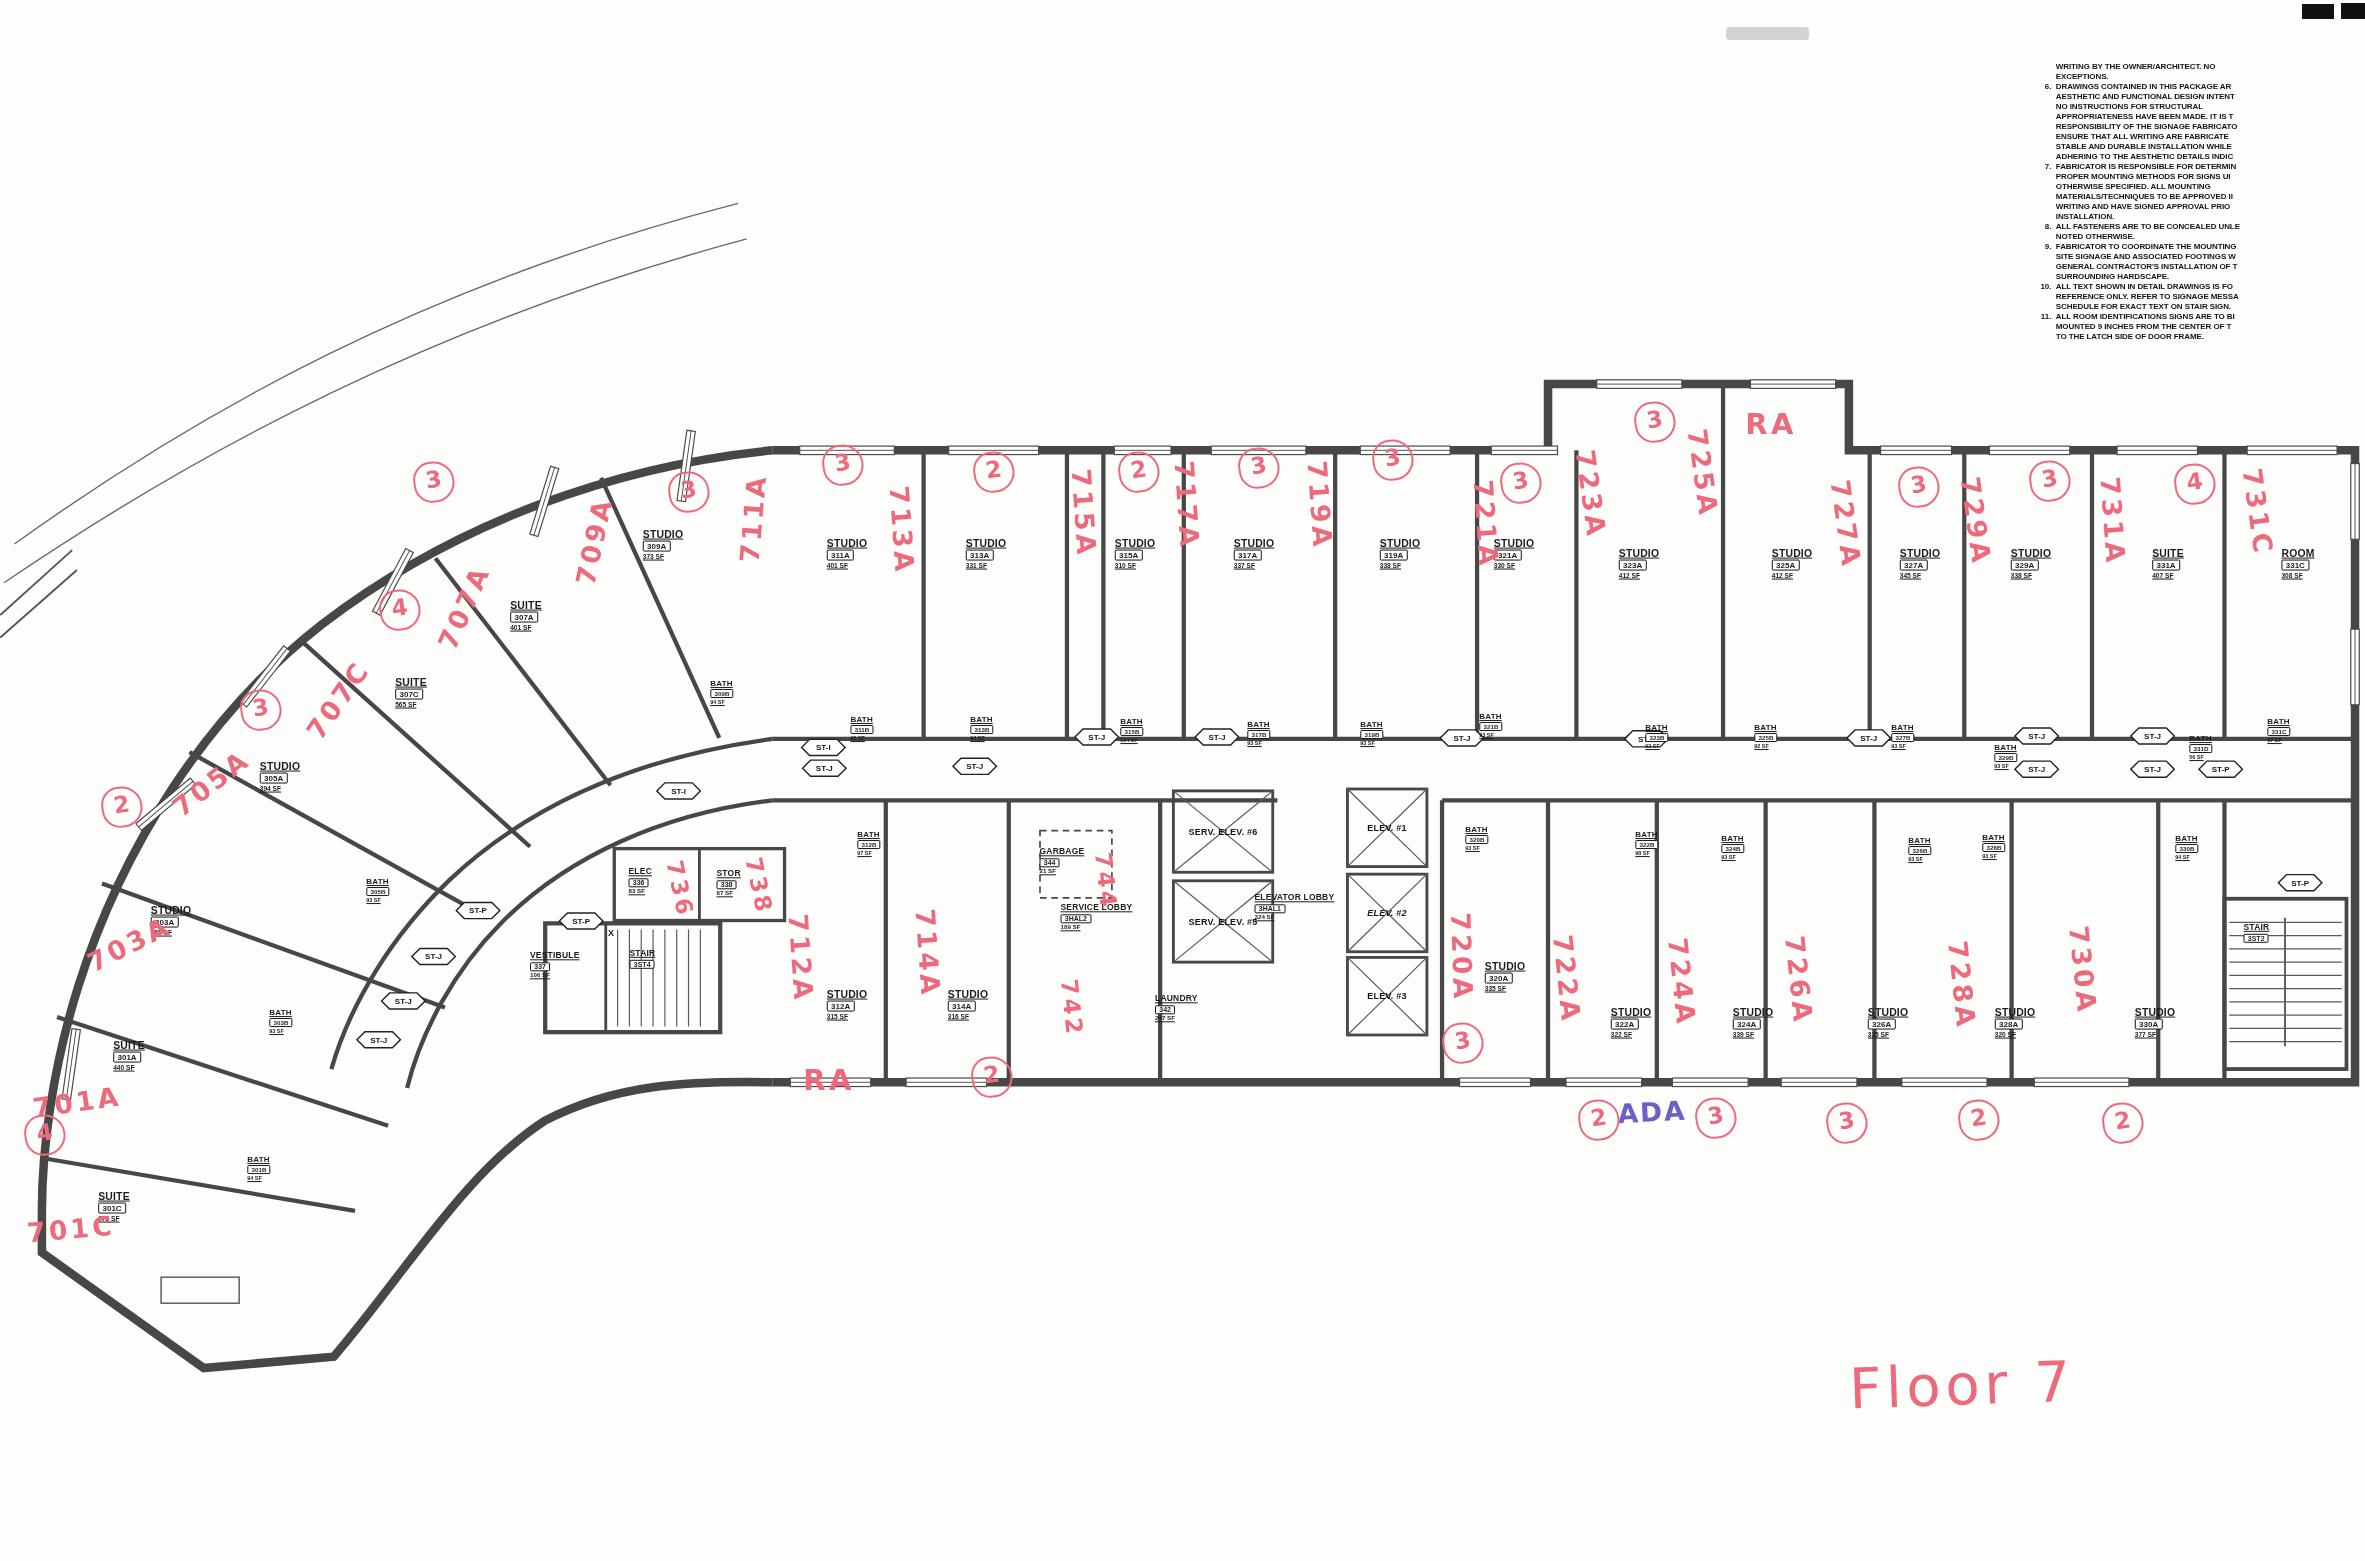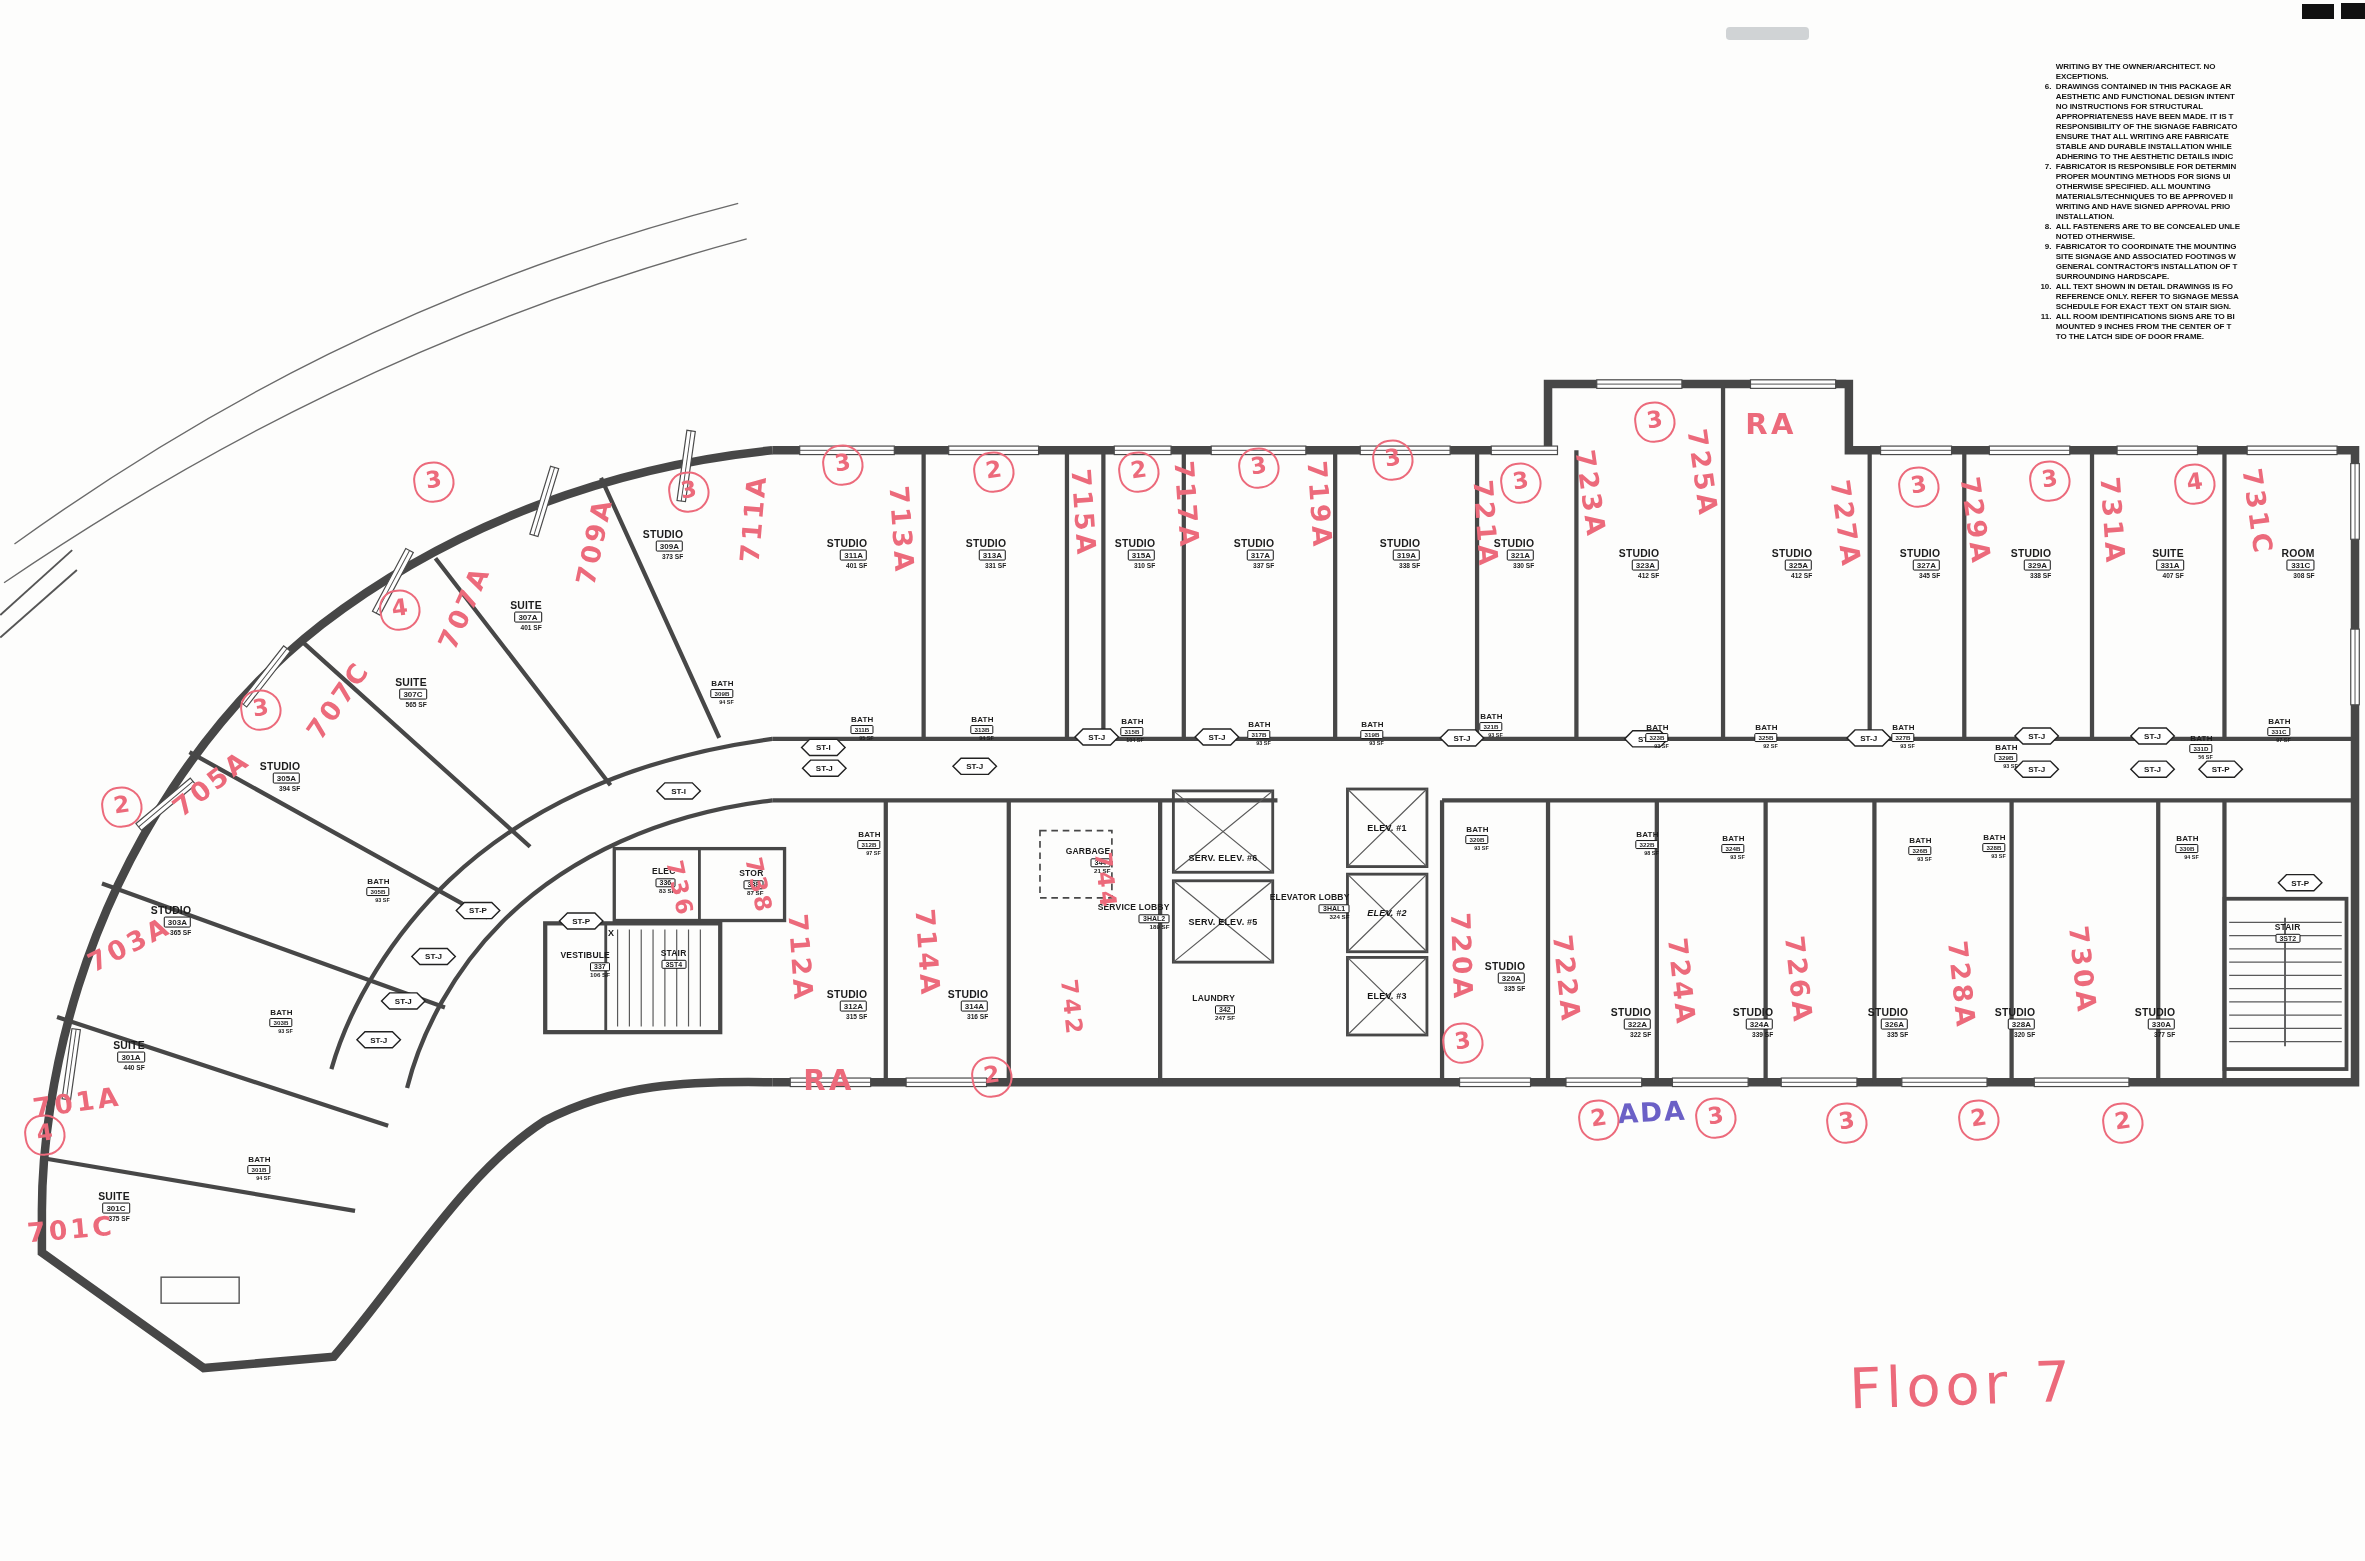--- a/index.html
+++ b/index.html
@@ -1,18 +1,18 @@
 <!DOCTYPE html>
 <html style="font-size:7.6px"><head>
 <meta charset="utf-8">
 <style>
   html,body{margin:0;padding:0;background:#ffffff;width:2413px;height:1561px;overflow:hidden;}
   #page{position:relative;width:2413px;height:1561px;background:#fdfdfc;font-family:"Liberation Sans",sans-serif;}
   #walls{position:absolute;left:0;top:0;}
-  .lbl{position:absolute;transform:translate(-50%,-50%);text-align:right;color:#1c1c1c;white-space:nowrap;z-index:4;}
+  .lbl{position:absolute;transform:translate(-50%,-50%);text-align:left;color:#1c1c1c;white-space:nowrap;z-index:4;text-decoration:underline;}
   .lbl .nm{font-weight:bold;letter-spacing:0.2px;}
   .room .nm{font-size:10.4px;}
   .bath .nm{font-size:8px;}
   .svc .nm{font-size:8.5px;white-space:normal;line-height:9.5px;}
   .tagbox{display:inline-block;border:1.4px solid #141414;border-radius:1.4px;padding:0 3.3px;font-weight:bold;margin:1.4px 0 0.5px 0;background:#fff;}
   .room .tagbox{font-size:8px;}
   .bath .tagbox{font-size:6.2px;border-width:1.2px;}
   .svc .tagbox{font-size:7px;}
   .sf{font-weight:bold;}
   .room .sf{font-size:6.6px;}
@@ -697,21 +697,21 @@
     <div class="lbl svc" style="width: 47px; left: 652px; top: 881px;">
       <div class="nm">ELEC</div>
       <div><span class="tagbox">336</span></div>
       <div class="sf">83 SF</div>
     </div>
     <div class="lbl svc" style="width: 47px; left: 740px; top: 883px;">
       <div class="nm">STOR</div>
       <div><span class="tagbox">338</span></div>
       <div class="sf">87 SF</div>
     </div>
-    <div class="plain" style="left: 1223px; top: 858px;">SERV. ELEV. #6</div>
+    <div class="plain" style="left: 1223px; top: 832px;">SERV. ELEV. #6</div>
     <div class="plain" style="left: 1223px; top: 922px;">SERV. ELEV. #5</div>
     <div class="plain" style="left: 1387px; top: 828px;">ELEV. #1</div>
     <div class="plain" style="left: 1387px; top: 913px; font-style: italic;">ELEV. #2</div>
     <div class="plain" style="left: 1387px; top: 996px;">ELEV. #3</div>
     <div class="plain" style="left: 611px; top: 933px;">X</div>
     <div class="red" style="font-size: 26.5px; transform: translate(-50%, -50%) rotate(-5deg); left: 71px; top: 1229px;">701C</div>
     <div class="red" style="font-size: 26.5px; transform: translate(-50%, -50%) rotate(-8deg); left: 77px; top: 1102px;">701A</div>
     <div class="red" style="font-size: 26.5px; transform: translate(-50%, -50%) rotate(-27deg); left: 129px; top: 944px;">703A</div>
     <div class="red" style="font-size: 26.5px; transform: translate(-50%, -50%) rotate(-38deg); left: 211px; top: 783px;">705A</div>
     <div class="red" style="font-size: 26.5px; transform: translate(-50%, -50%) rotate(-55deg); left: 338px; top: 700px;">707C</div>

